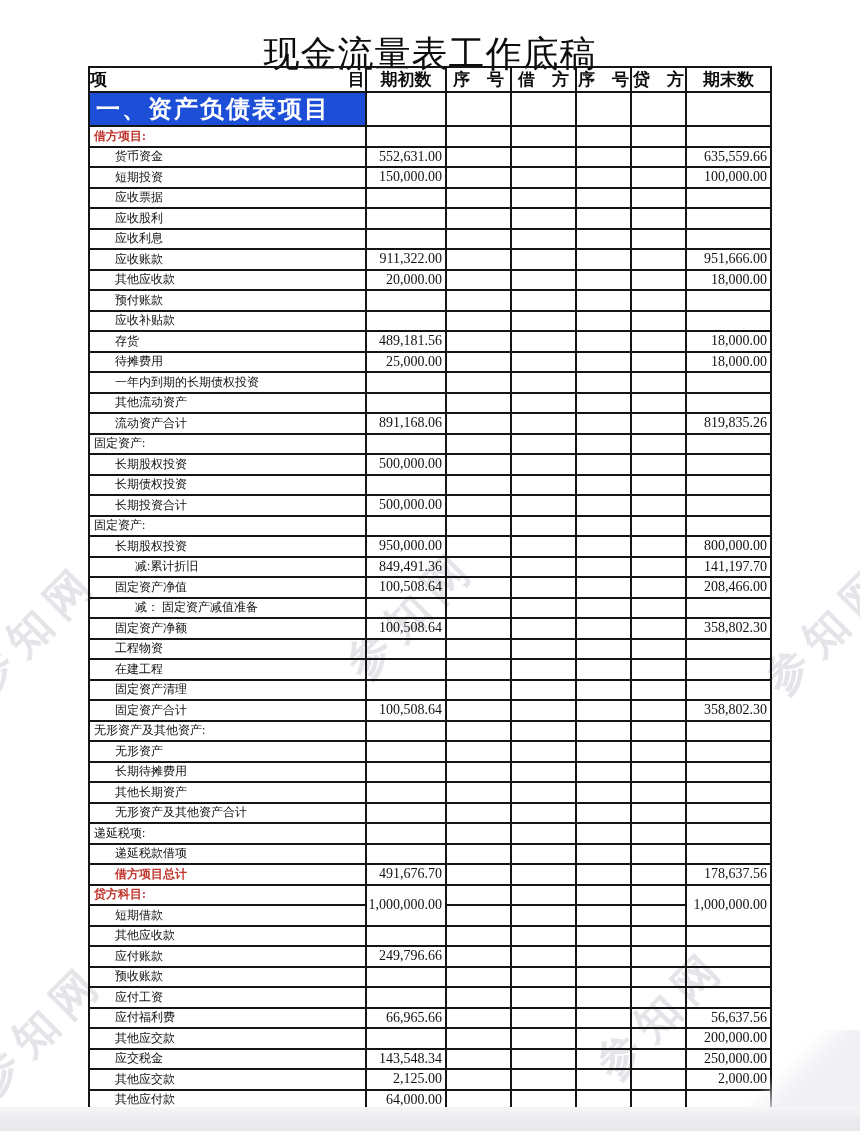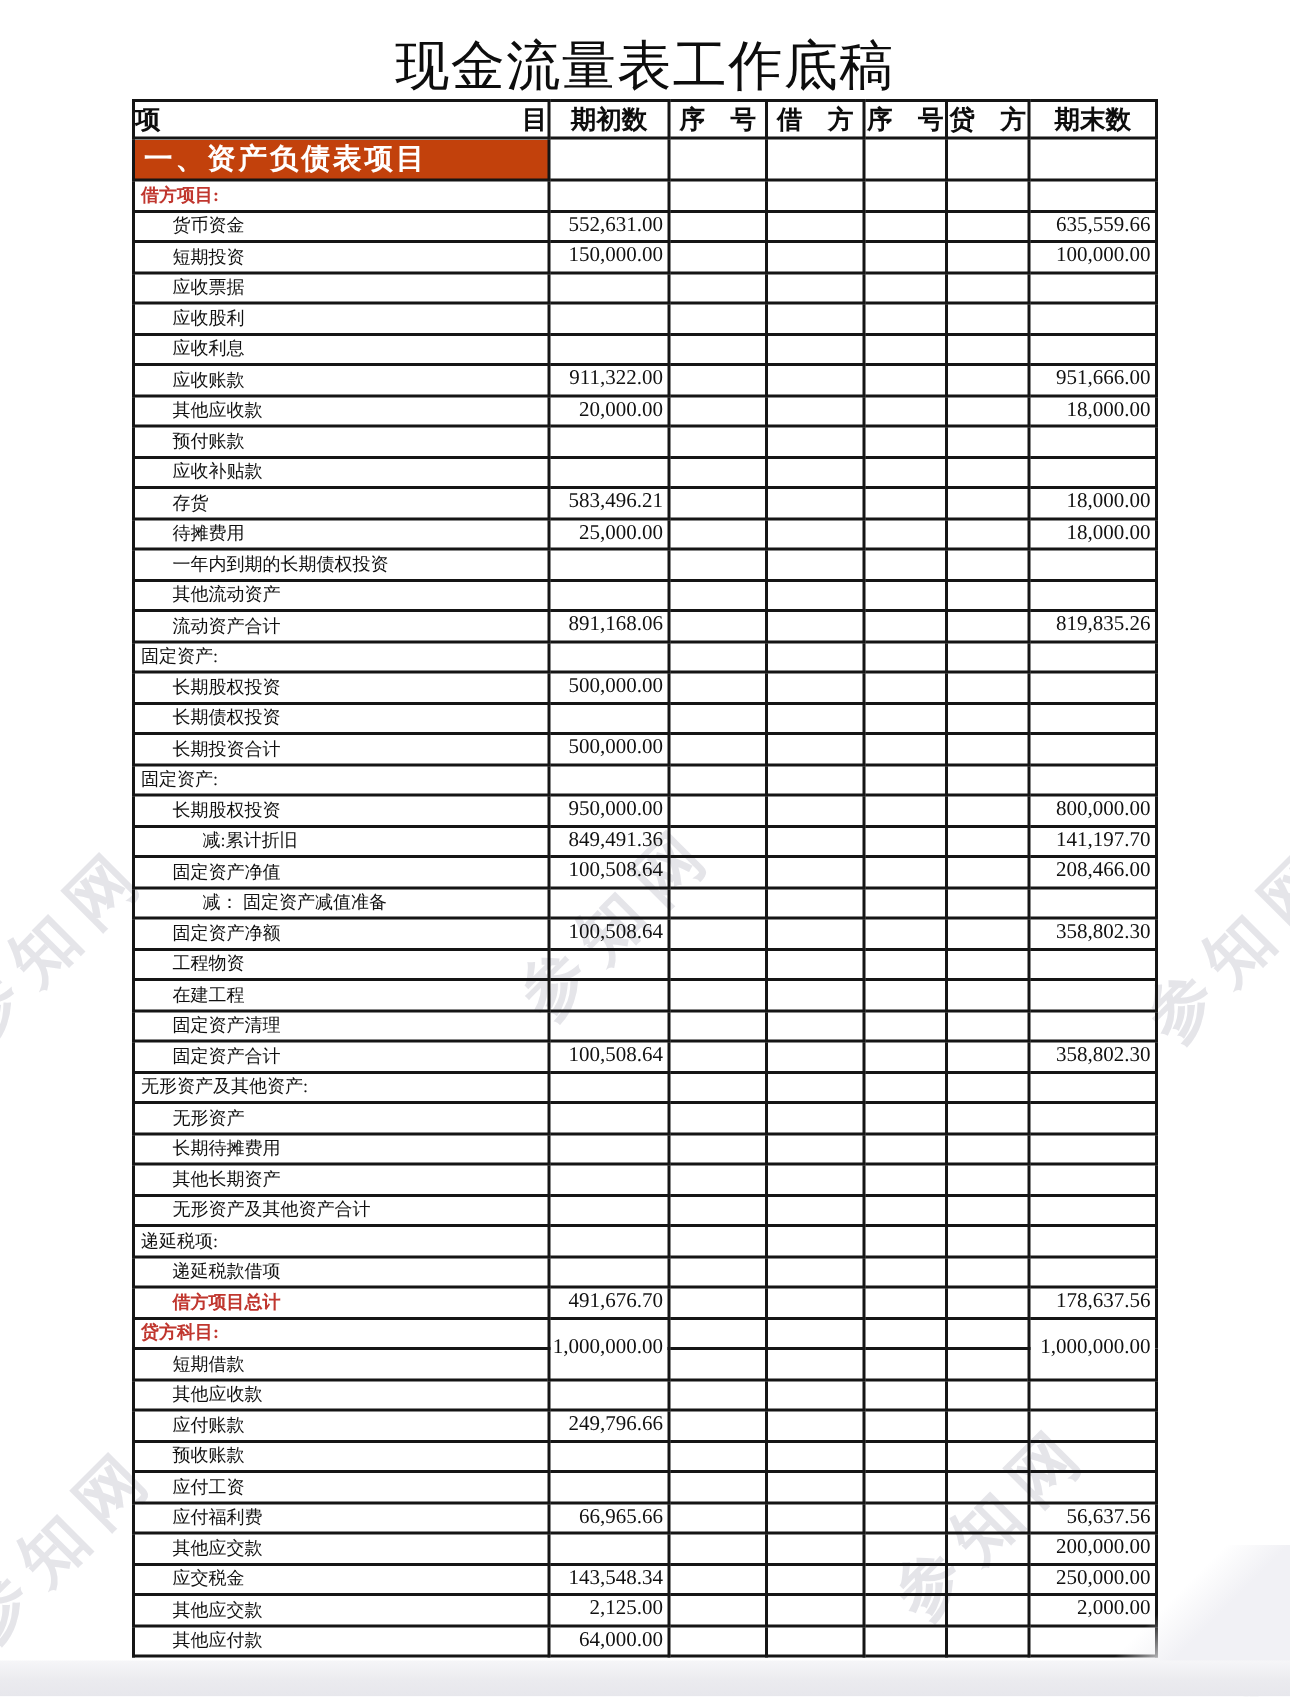--- a/index.html
+++ b/index.html
@@ -1,19 +1,19 @@
 <!DOCTYPE html>
 <html><head>
 <meta charset="utf-8">
 <style>
   html,body{margin:0;padding:0;width:860px;height:1131px;}
   body{background:#ffffff;font-family:"Liberation Serif","DejaVu Serif",serif;position:relative;overflow:hidden;}
   .page{position:absolute;left:0;top:0;width:860px;height:1131px;background:#ffffff;overflow:hidden;}
 
-  .title{position:absolute;top:20px;left:0;width:860px;text-align:center;margin:0;
+  .title{position:absolute;top:30px;left:0;width:860px;text-align:center;margin:0;
          font-size:36px;font-weight:400;letter-spacing:1px;color:#0d0d0d;z-index:2;}
 
   
   .wm{position:absolute;font-size:44px;font-weight:bold;color:#bcbcc8;opacity:.38;
       transform:rotate(-45deg);letter-spacing:10px;z-index:1;pointer-events:none;white-space:nowrap;}
   .wm1{left:-48px;top:600px;}
   .wm2{left:330px;top:585px;}
   .wm3{left:748px;top:600px;}
   .wm4{left:-42px;top:1000px;}
   .wm5{left:580px;top:985px;}
@@ -21,21 +21,21 @@
 
   table.sheet{position:absolute;left:88px;top:66px;width:682px;border-collapse:collapse;
               table-layout:fixed;z-index:2;background:transparent;}
   .sheet th,.sheet td{border:2px solid #151515;padding:0;overflow:hidden;}
   .sheet thead th{height:22px;font-size:17px;font-weight:bold;color:#0d0d0d;text-align:center;vertical-align:middle;}
   .th-item{padding:0 58px;}
   .th-item .split{display:flex;justify-content:space-between;}
   .th-pre{white-space:pre;}
   .sheet tbody td{height:18.5px;vertical-align:middle;}
   tr.section-row td{height:23px;}
-  td.sec{background:#c2410c;color:#ffffff;font-weight:bold;font-size:19px;
+  td.sec{background:#1d4ed8;color:#ffffff;font-weight:bold;font-size:24px;
          padding-left:6px;letter-spacing:2px;white-space:nowrap;}
   td.lbl{font-size:12px;color:#111;white-space:nowrap;}
   td.lbl.ind0{padding-left:4px;}
   td.lbl.ind1{padding-left:25px;}
   td.lbl.ind2{padding-left:45px;margin-top:40px;}
   td.lbl.red{color:#C0362E;font-weight:bold;}
   td.num{font-size:14px;color:#111;}
   td.num .clip{display:flex;justify-content:flex-end;overflow:hidden;padding-right:3px;}
   td.num .clip span{white-space:nowrap;}
 
@@ -261,21 +261,21 @@
           <td class="num">
             <div class="clip">
               <span></span>
             </div>
           </td>
         </tr>
         <tr>
           <td class="lbl ind1">存货</td>
           <td class="num">
             <div class="clip">
-              <span>583,496.21</span>
+              <span>489,181.56</span>
             </div>
           </td>
           <td></td>
           <td></td>
           <td></td>
           <td></td>
           <td class="num">
             <div class="clip">
               <span>18,000.00</span>
             </div>

